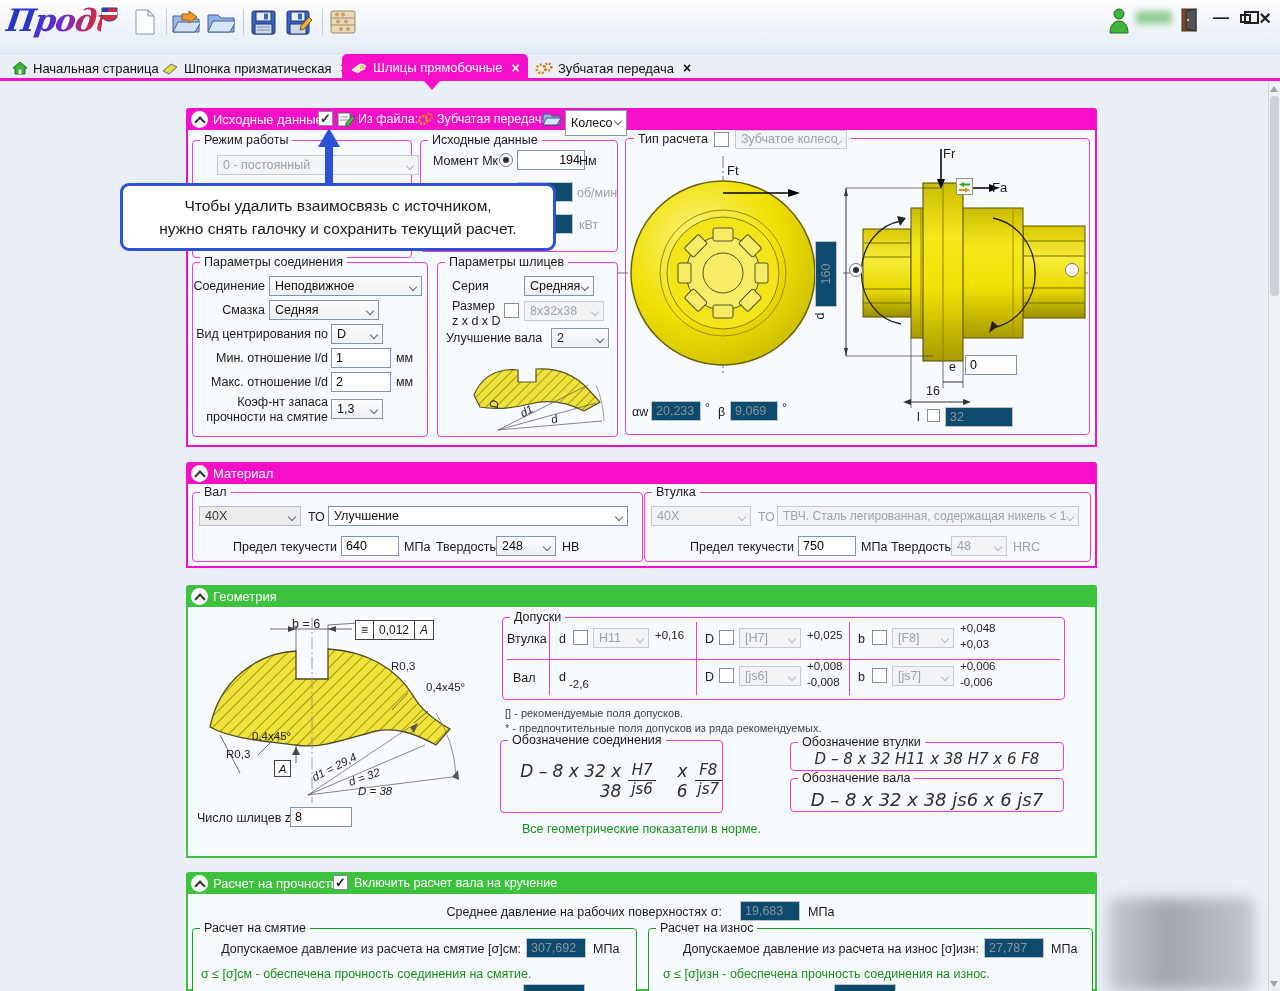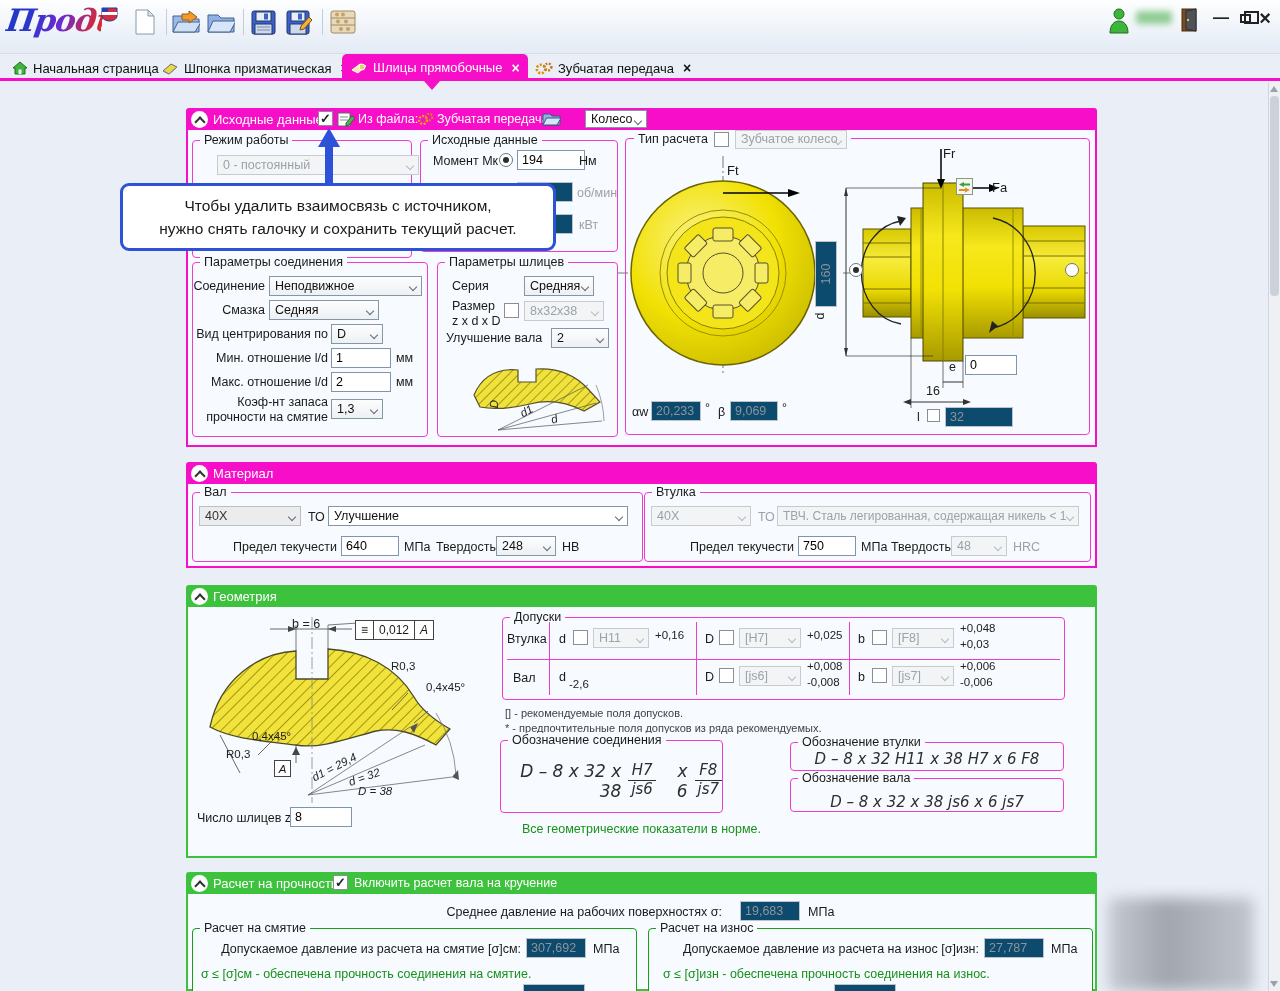--- a/index.html
+++ b/index.html
@@ -238,38 +238,38 @@
             <circle cx="12" cy="6" r="3.2" fill="none" stroke="#d88410" stroke-width="2.2" stroke-dasharray="1.8 1.4"></circle>
           </svg>
       </span>
       <span class="lbl white" style="left:251px; top:4px;">Зубчатая передача</span>
       <span class="abs" style="left:356px; top:2px;">
         <svg width="19" height="17">
             <path d="M1 4 h7 l2 2 h8 v9 h-17 Z" fill="#8fb0e4" stroke="#3a5582"></path>
             <path d="M1 15 l3.5 -7 h14.5 l-4 7 Z" fill="#d7e5f8" stroke="#3a5582"></path>
           </svg>
       </span>
-      <div class="sel" style="left:399px; top:2px; width:62px; height:18px; position:absolute; background:#fff;">
+      <div class="sel" style="left:379px; top:2px; width:62px; height:26px; position:absolute; background:#fff;">
           <span>Колесо</span>
         </div>
     </div>
     <div class="panel-b"></div>
 
     <div class="fs" style="left:6px; top:32px; width:220px; height:118px;">
       <span class="lg">Режим работы</span>
       <div class="sel dis" style="left:24px; top:14px; width:202px;">
           <span>0 - постоянный</span>
         </div>
     </div>
 
     <div class="fs" style="left:234px; top:32px; width:198px; height:112px;">
       <span class="lg">Исходные данные</span>
       <span class="lbl" style="left:12px; top:13px;">Момент Мк</span>
       <span class="radio sel-r" style="left:78px; top:12px;"></span>
-      <input class="inp" style="left: 96px; top: 9px; width: 68px;" value="194">
+      <input class="inp" style="left: 96px; top: 9px; width: 68px; text-align: right;" value="194">
       <span class="lbl" style="left:158px; top:13px;">Нм</span>
       <input class="inp dis" style="left: 96px; top: 41px; width: 56px;" disabled="">
       <span class="lbl gray" style="left:156px; top:45px;">об/мин</span>
       <input class="inp dis" style="left: 96px; top: 73px; width: 56px;" disabled="">
       <span class="lbl gray" style="left:158px; top:77px;">кВт</span>
     </div>
 
     <div class="fs" style="left:439px; top:30px; width:465px; height:297px;">
       <div class="legend-row">
         <span>Тип расчета</span>
@@ -640,21 +640,21 @@
       </div>
     </div>
     <div class="fs" style="left:604px; top:157px; width:274px; height:29px; border-color:var(--magb);">
       <span class="lg">Обозначение втулки</span>
       <div class="formula" style="position:absolute; inset:4px 0 0 0; font-size:15px;">
           <span>D – 8 x 32 H11 x 38 H7 x 6 F8</span>
         </div>
     </div>
     <div class="fs" style="left:604px; top:193px; width:274px; height:34px; border-color:var(--magb);">
       <span class="lg">Обозначение вала</span>
-      <div class="formula" style="position:absolute; inset:8px 0 0 0; font-size:15px;align-items:flex-end;">
+      <div class="formula" style="position:absolute; inset:8px 0 0 0; font-size:18px;">
           <span>D – 8 x 32 x 38 js6 x 6 js7</span>
         </div>
     </div>
     <div class="grntxt" style="left:0; top:237px; width:100%; text-align:center;">Все геометрические показатели в норме.</div>
   </div>
 
   <div class="panel green" style="left:186px; top:872px; width:911px; height:119px;">
     <div class="panel-h grn">
       <span class="collapse"></span>
       <span>Расчет на прочность</span>

